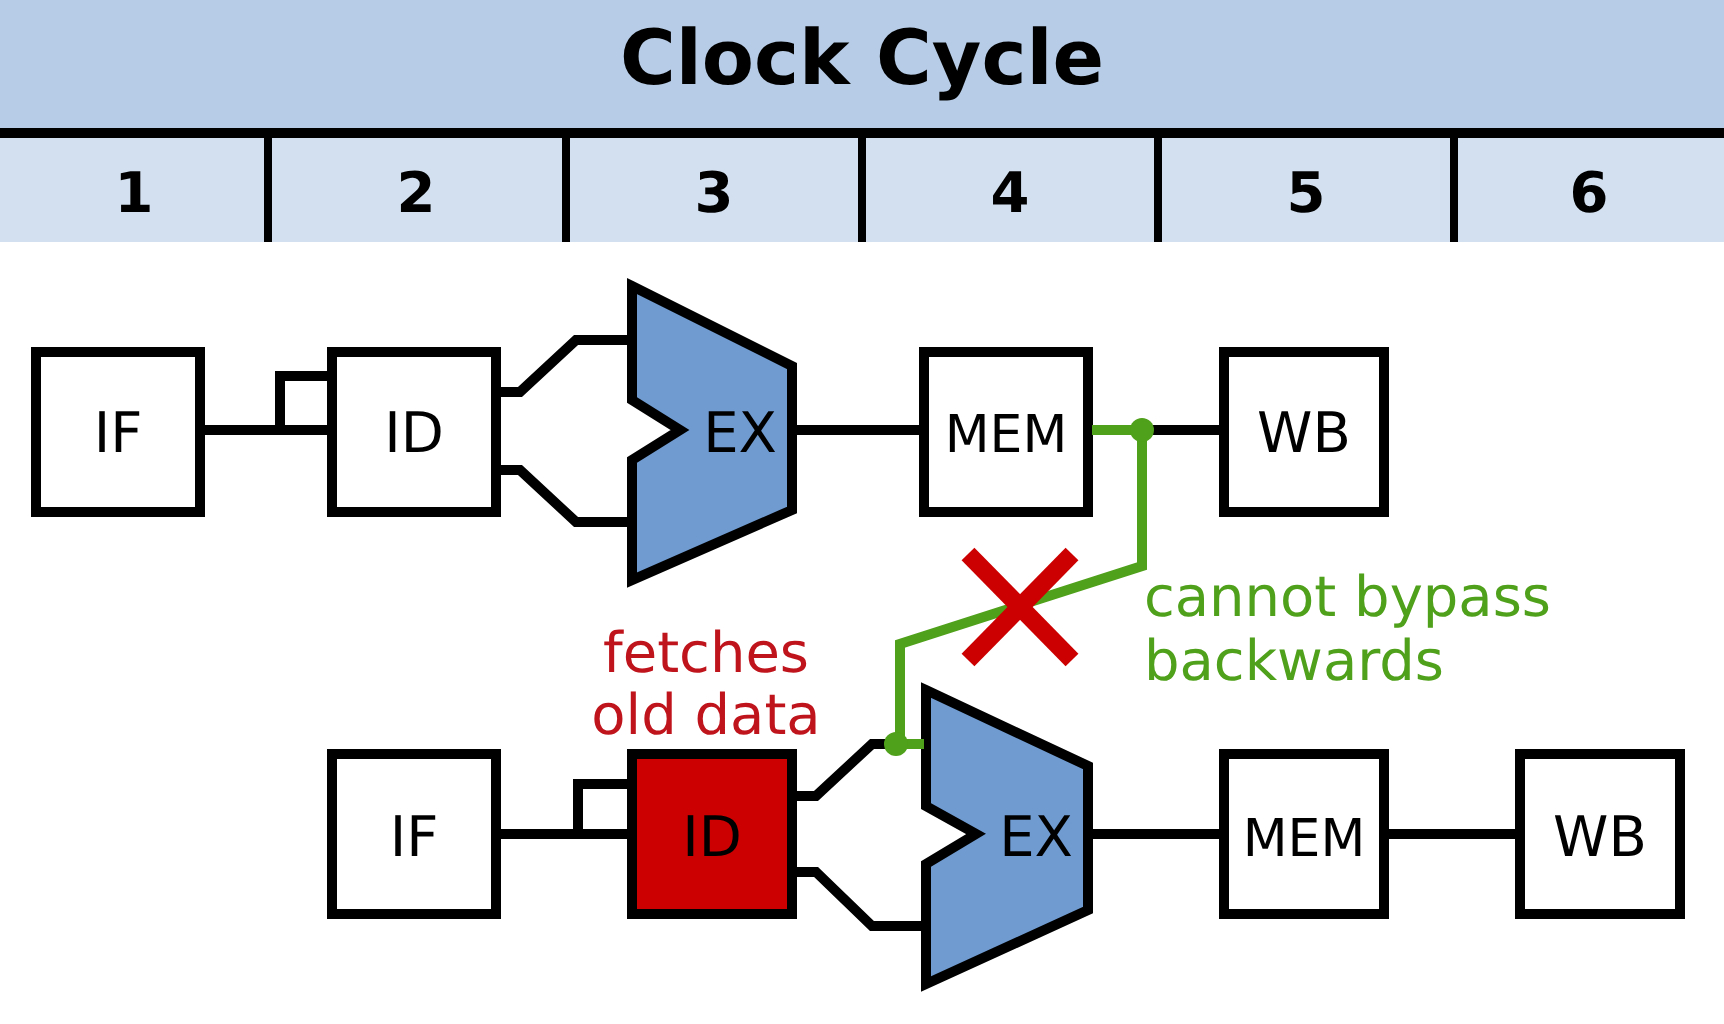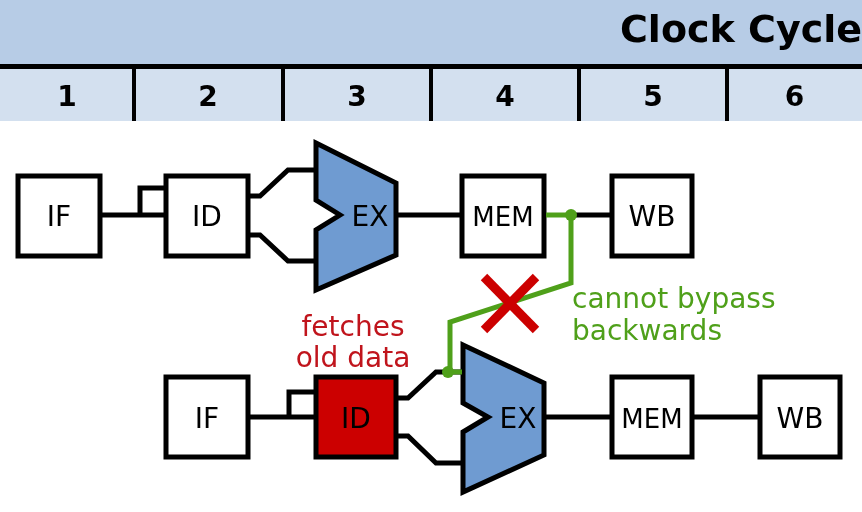--- a/index.html
+++ b/index.html
@@ -1,18 +1,18 @@
 <!DOCTYPE html>
 <html><head>
 <meta charset="utf-8">
 <style>
   html, body { margin: 0; padding: 0; background: #ffffff; }
   body { width: 862px; height: 512px; position: relative; overflow: hidden; font-family: "DejaVu Sans", sans-serif; }
   .header { position: absolute; left: 0; top: 0; width: 862px; height: 64px; background: #b7cce6; }
-  .title { position: absolute; left: 0; top: 0; width: 862px; height: 64px; line-height: 58px; text-align: right; font-weight: bold; font-size: 38px; color: #000; }
+  .title { position: absolute; left: 0; top: 0; width: 862px; height: 64px; line-height: 58px; text-align: center; font-weight: bold; font-size: 38px; color: #000; }
   .cycles { position: absolute; left: 0; top: 64px; width: 862px; height: 57px; background: #d3e0ef; border-top: 5px solid #000; box-sizing: border-box; }
   .cycle { position: absolute; top: 0; height: 52px; line-height: 56px; text-align: center; font-weight: bold; font-size: 28px; }
   .vline { position: absolute; top: 0; width: 4px; height: 52px; background: #000; }
   svg { position: absolute; left: 0; top: 0; }
   .stage-text { font-family: "DejaVu Sans", sans-serif; font-size: 28px; }
 </style>
 </head>
 <body>
 
 <div class="header">

